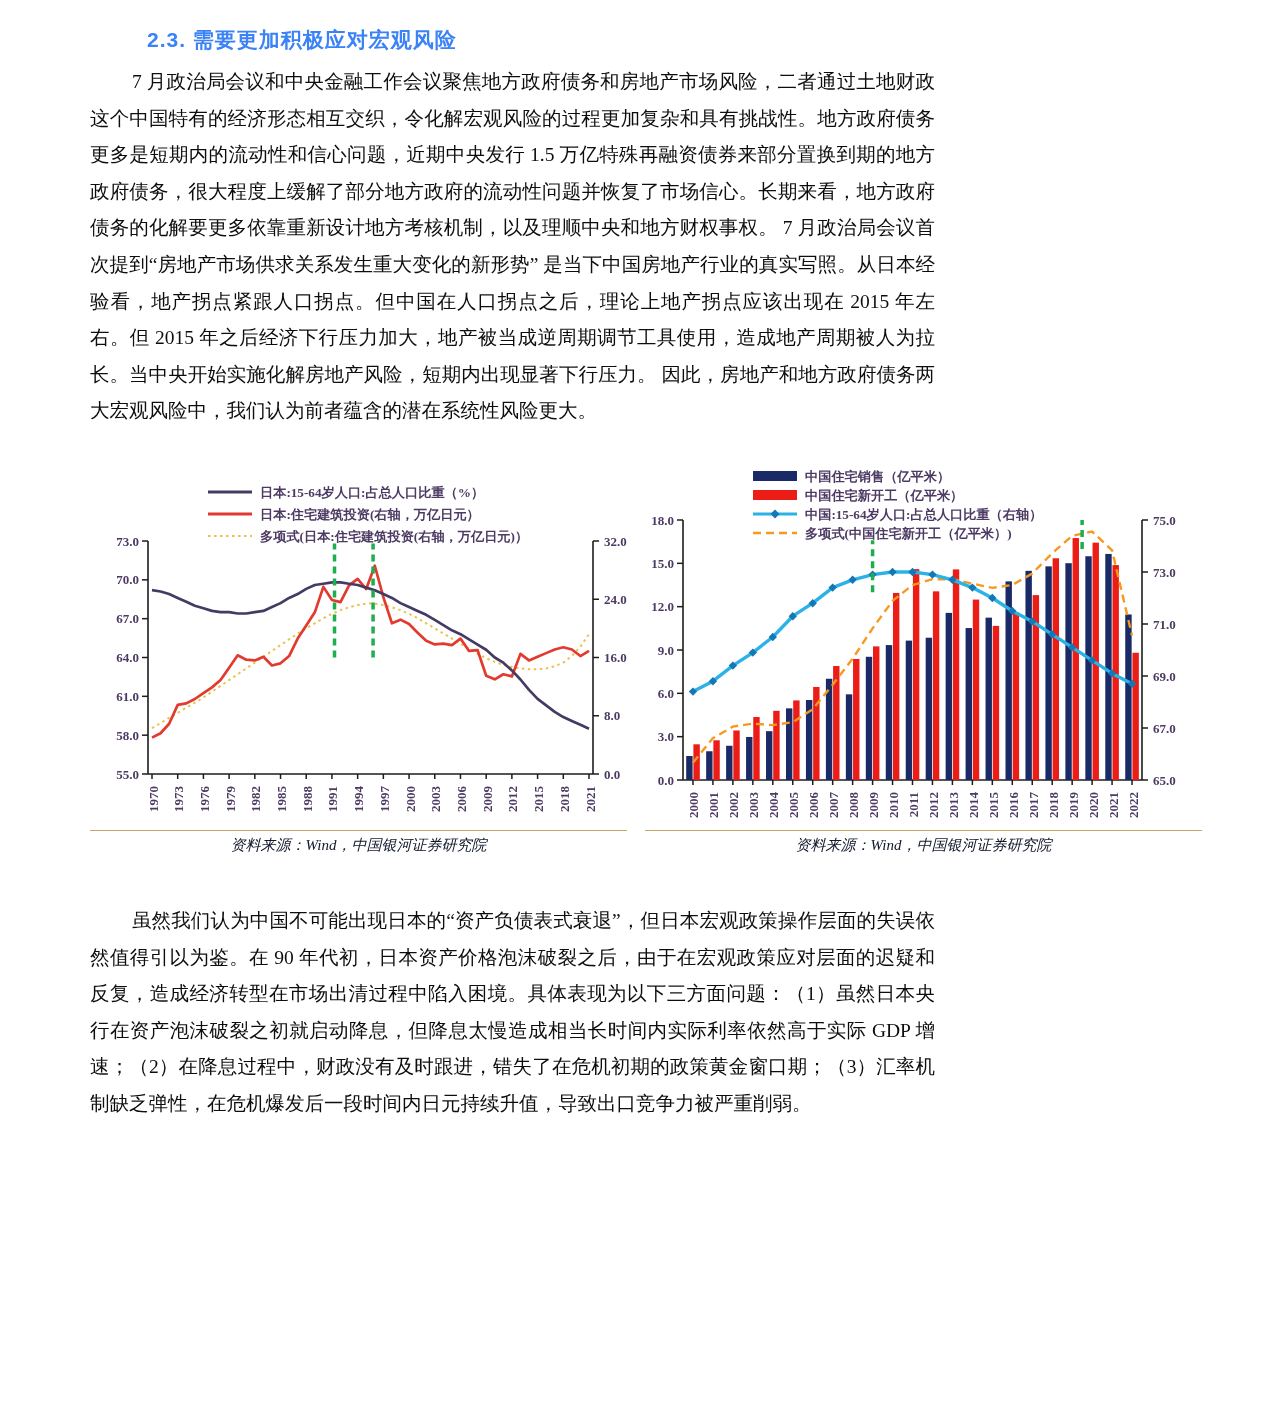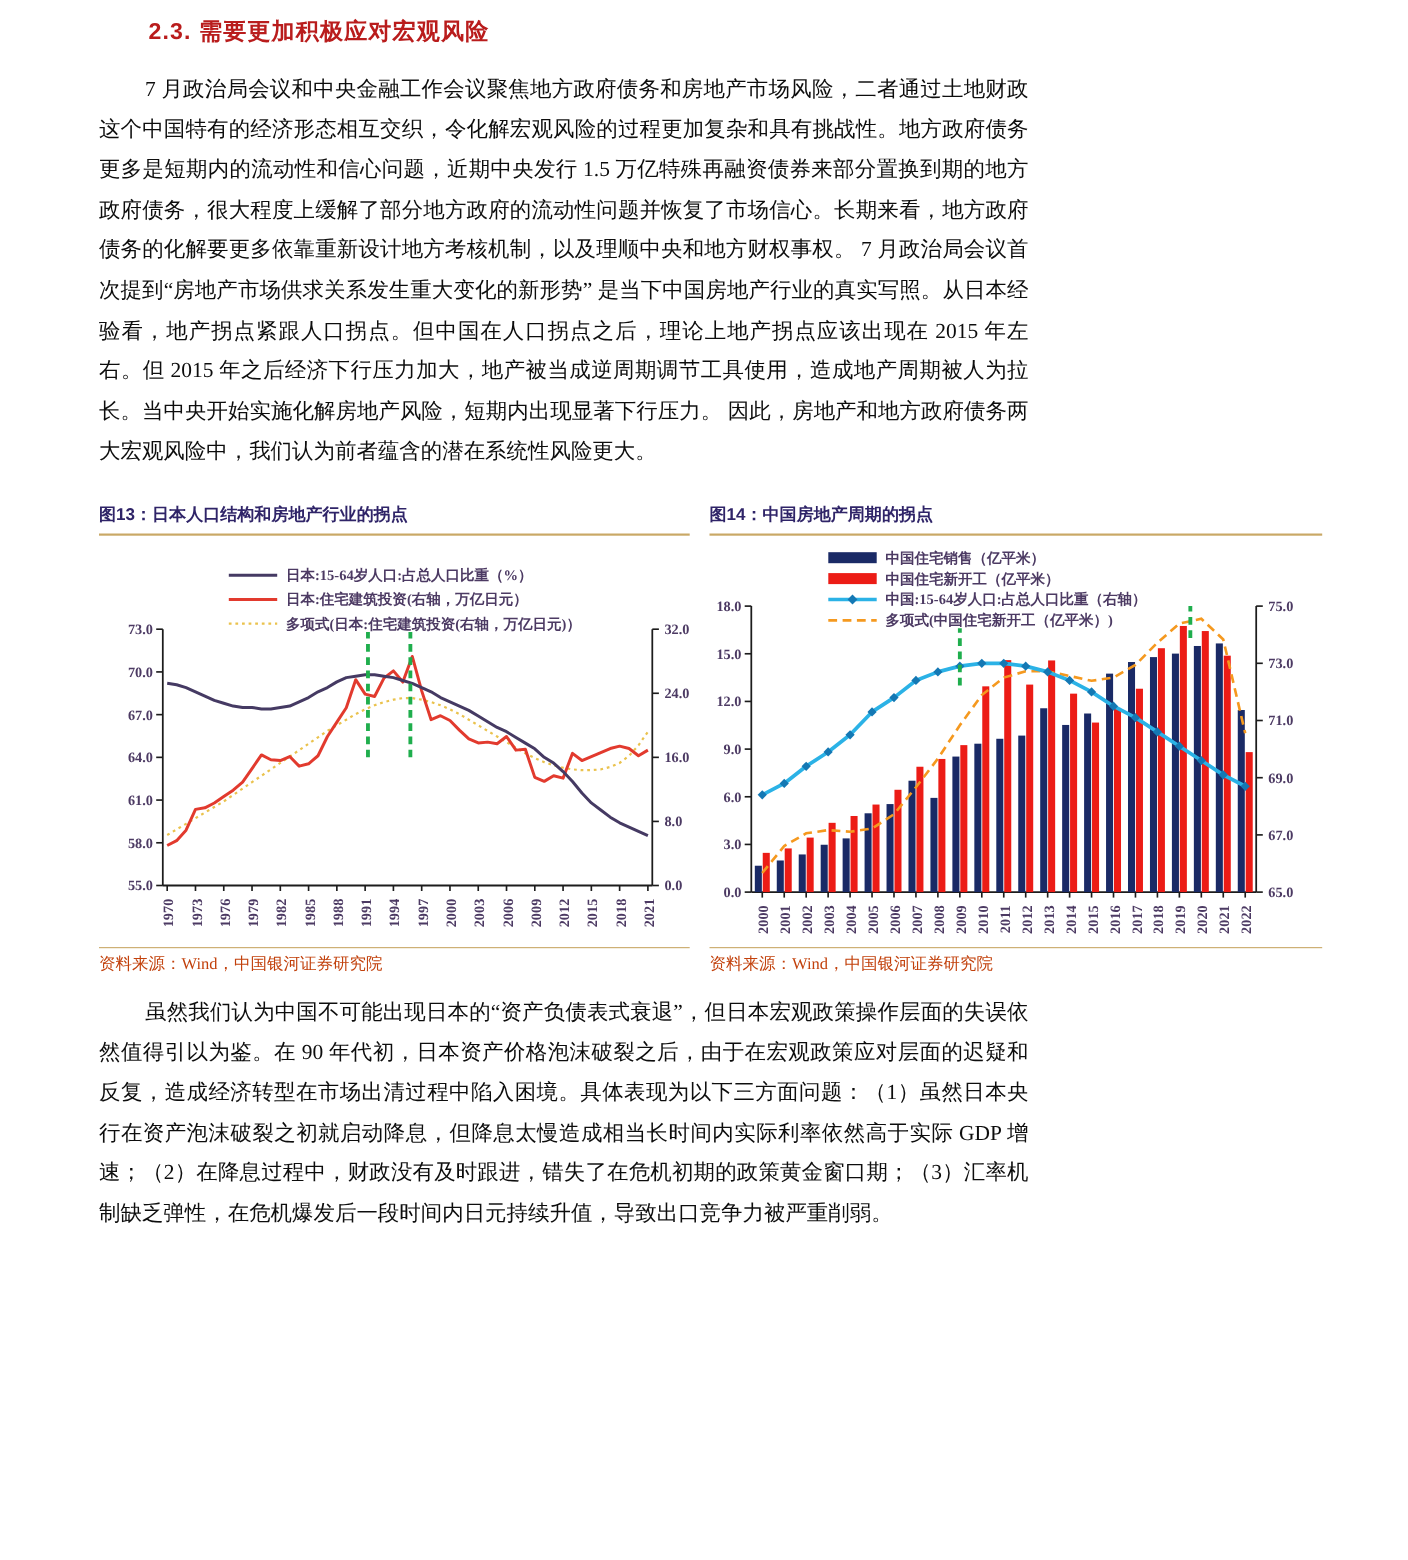--- a/index.html
+++ b/index.html
@@ -1,45 +1,44 @@
 <!DOCTYPE html>
 <html><head>
 <meta charset="utf-8">
 <style>
   html,body{margin:0;padding:0;background:#ffffff;}
   body{width:1280px;height:1418px;position:relative;overflow:hidden;
        font-family:"Liberation Serif","DejaVu Serif",serif;color:#111;}
   .abs{position:absolute;}
-  .section-heading{left:135px;top:14px;margin:0;font-size:21px;font-weight:bold;
-       color:#b91c1c;font-family:"Liberation Sans","DejaVu Sans",sans-serif;letter-spacing:1px;}
+  .section-heading{left:135px;top:14px;margin:12px;font-size:21px;font-weight:bold;
+       color:#3b82f6;font-family:"Liberation Sans","DejaVu Sans",sans-serif;letter-spacing:1px;}
   .para{left:90px;width:845px;font-size:19.5px;line-height:36.6px;text-align:justify;
        text-indent:2.15em;color:#0d0d0d;margin:0;}
   #para1{top:64px;}
   #para2{top:903px;font-family:Liberation Serif, serif;}
   .fig{top:456px;margin:0;}
   #fig13{left:90px;width:537px;}
   #fig14{left:645px;width:557px;}
   .fig-title{font-size:15.5px;font-weight:bold;color:#2f2468;padding:2px 0 6px 0;
        border-bottom:2px solid #c9a866;
        font-family:"Liberation Sans","DejaVu Sans",sans-serif;}
   .fig-chart{height:374px;position:relative;}
   .fig-chart svg{position:absolute;left:0;top:0;overflow:visible;
        font-family:"Liberation Serif","DejaVu Serif",serif;}
-  .fig-source{border-top:1.5px solid #c9a866;padding-top:5px;
-       font-size:15px;color:#c2410c;}
+  .fig-source{border-top:1.5px solid #c9a866;padding-top:5px;font-style:italic;
+       font-size:15px;color:#0f172a;text-align:center;}
 </style>
 </head>
 <body>
 
 <h1 class="abs section-heading">2.3. 需要更加积极应对宏观风险</h1>
 
 <p id="para1" class="abs para">7 月政治局会议和中央金融工作会议聚焦地方政府债务和房地产市场风险，二者通过土地财政这个中国特有的经济形态相互交织，令化解宏观风险的过程更加复杂和具有挑战性。地方政府债务更多是短期内的流动性和信心问题，近期中央发行 1.5 万亿特殊再融资债券来部分置换到期的地方政府债务，很大程度上缓解了部分地方政府的流动性问题并恢复了市场信心。长期来看，地方政府债务的化解要更多依靠重新设计地方考核机制，以及理顺中央和地方财权事权。 7 月政治局会议首次提到“房地产市场供求关系发生重大变化的新形势” 是当下中国房地产行业的真实写照。从日本经验看，地产拐点紧跟人口拐点。但中国在人口拐点之后，理论上地产拐点应该出现在 2015 年左右。但 2015 年之后经济下行压力加大，地产被当成逆周期调节工具使用，造成地产周期被人为拉长。当中央开始实施化解房地产风险，短期内出现显著下行压力。 因此，房地产和地方政府债务两大宏观风险中，我们认为前者蕴含的潜在系统性风险更大。</p>
 
 <figure id="fig13" class="abs fig">
-  <div class="fig-title">图13：日本人口结构和房地产行业的拐点</div>
   <div class="fig-chart">
     <svg id="svg13" width="537" height="372">
         <line x1="58" y1="85" x2="58" y2="318" stroke="#1c1c1c" stroke-width="1.6"></line>
         <line x1="503" y1="85" x2="503" y2="318" stroke="#1c1c1c" stroke-width="1.6"></line>
         <line x1="58" y1="318" x2="503" y2="318" stroke="#1c1c1c" stroke-width="1.6"></line>
         <line x1="52" y1="318" x2="58" y2="318" stroke="#1c1c1c" stroke-width="1.5"></line>
         <text x="49" y="322.5" font-size="13" font-weight="600" fill="#4c3a63" text-anchor="end">55.0</text>
         <line x1="52" y1="279.1666666666667" x2="58" y2="279.1666666666667" stroke="#1c1c1c" stroke-width="1.5"></line>
         <text x="49" y="283.6666666666667" font-size="13" font-weight="600" fill="#4c3a63" text-anchor="end">58.0</text>
         <line x1="52" y1="240.33333333333331" x2="58" y2="240.33333333333331" stroke="#1c1c1c" stroke-width="1.5"></line>
@@ -114,21 +113,20 @@
         <g>
           <line x1="118" y1="80" x2="162" y2="80" stroke="#eac24d" stroke-width="2" stroke-dasharray="2.5 3.5"></line>
           <text x="170" y="84.5" font-size="13.2" font-weight="600" fill="#4c3a63">多项式(日本:住宅建筑投资(右轴，万亿日元)）</text>
         </g>
       </svg>
   </div>
   <div class="fig-source">资料来源：Wind，中国银河证券研究院</div>
 </figure>
 
 <figure id="fig14" class="abs fig">
-  <div class="fig-title">图14：中国房地产周期的拐点</div>
   <div class="fig-chart">
     <svg id="svg14" width="557" height="372">
         <line x1="38" y1="64" x2="38" y2="324" stroke="#1c1c1c" stroke-width="1.6"></line>
         <line x1="497" y1="64" x2="497" y2="324" stroke="#1c1c1c" stroke-width="1.6"></line>
         <line x1="38" y1="324" x2="497" y2="324" stroke="#1c1c1c" stroke-width="1.6"></line>
         <line x1="32" y1="324" x2="38" y2="324" stroke="#1c1c1c" stroke-width="1.5"></line>
         <text x="29" y="328.5" font-size="13" font-weight="600" fill="#4c3a63" text-anchor="end">0.0</text>
         <line x1="32" y1="280.6666666666667" x2="38" y2="280.6666666666667" stroke="#1c1c1c" stroke-width="1.5"></line>
         <text x="29" y="285.1666666666667" font-size="13" font-weight="600" fill="#4c3a63" text-anchor="end">3.0</text>
         <line x1="32" y1="237.33333333333331" x2="38" y2="237.33333333333331" stroke="#1c1c1c" stroke-width="1.5"></line>

